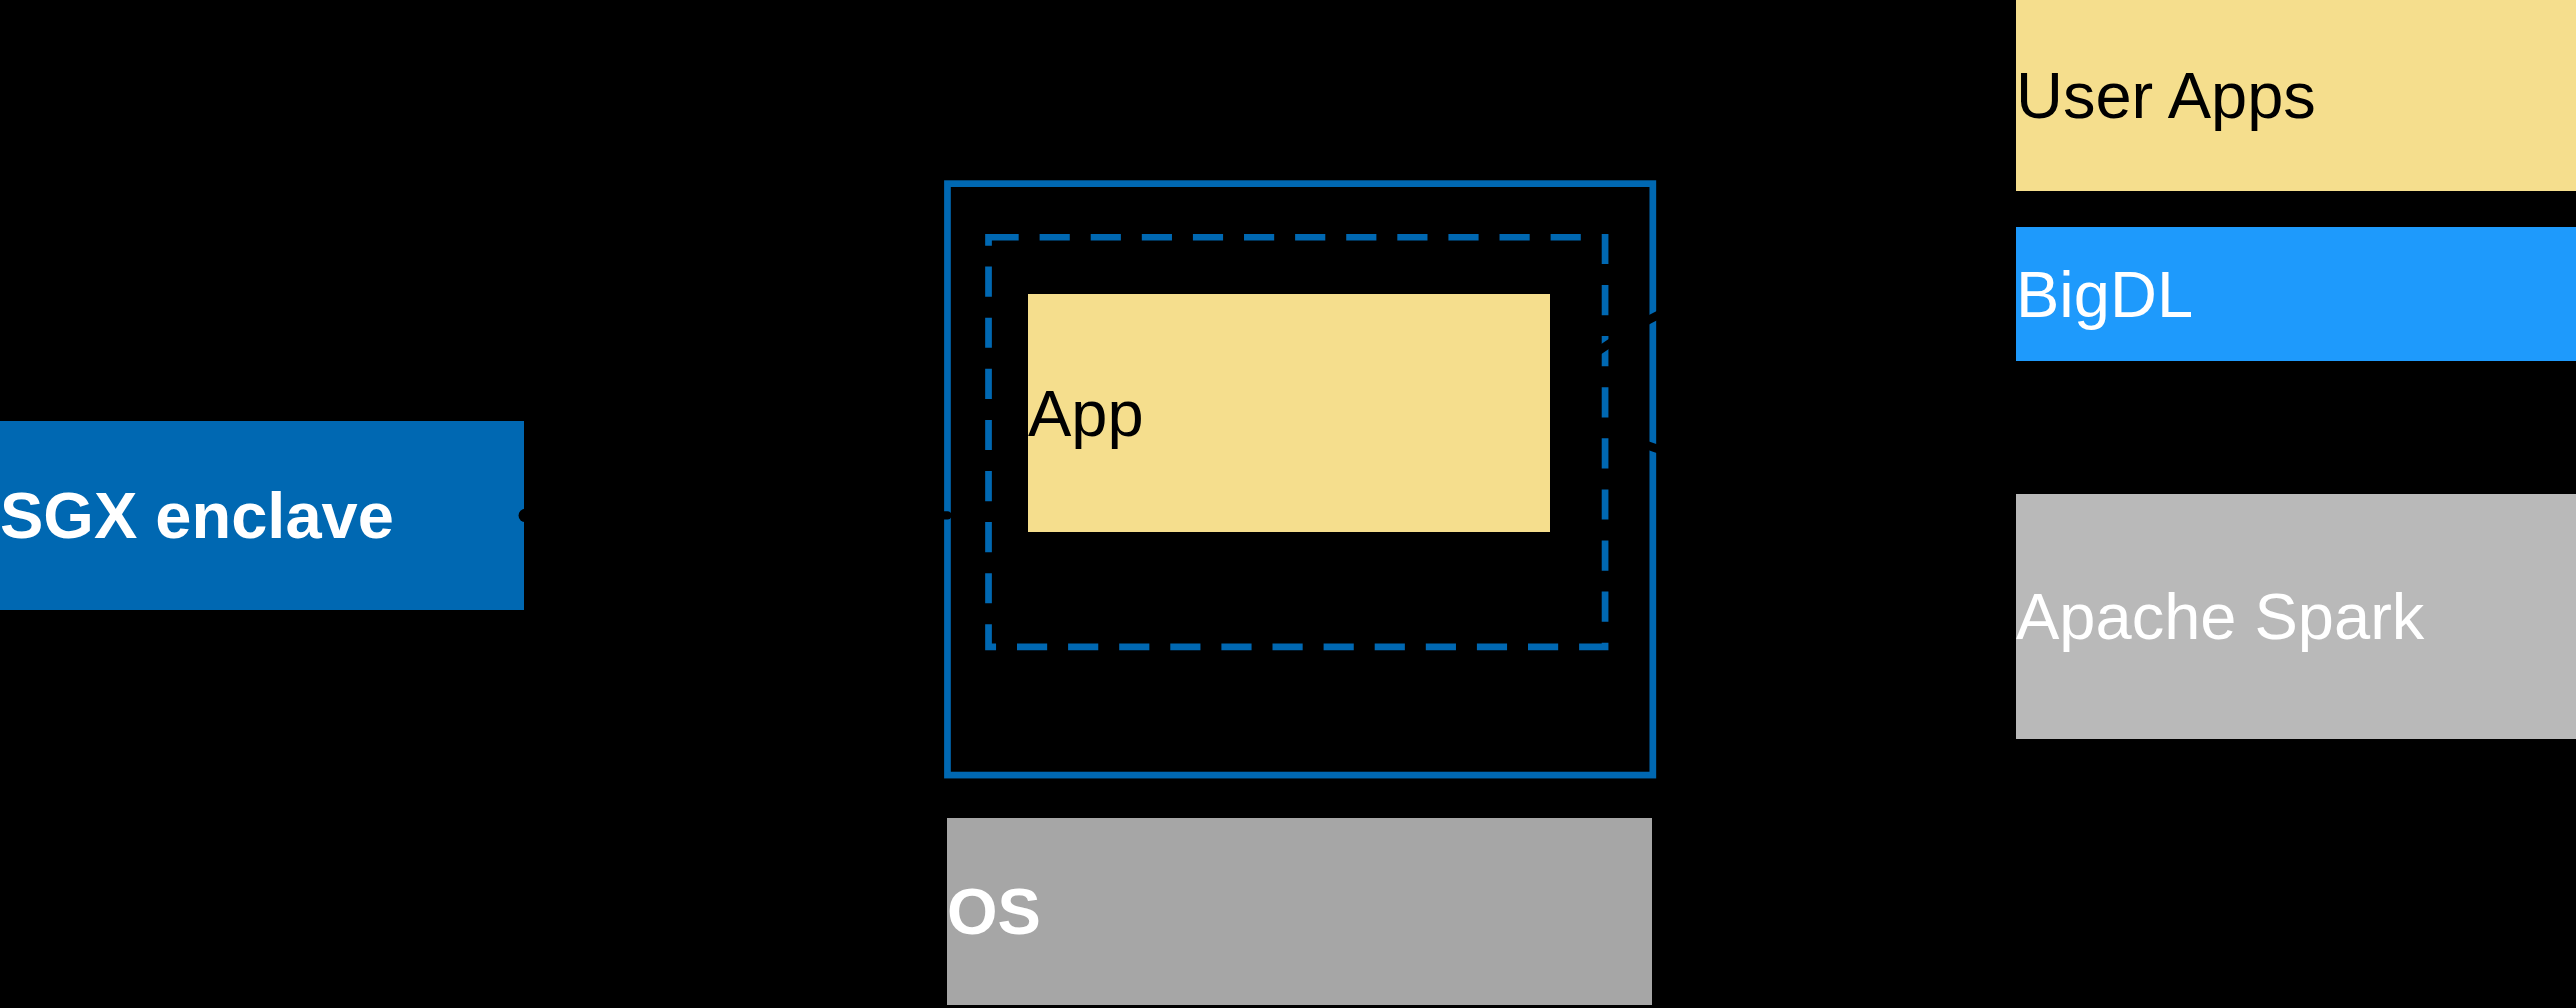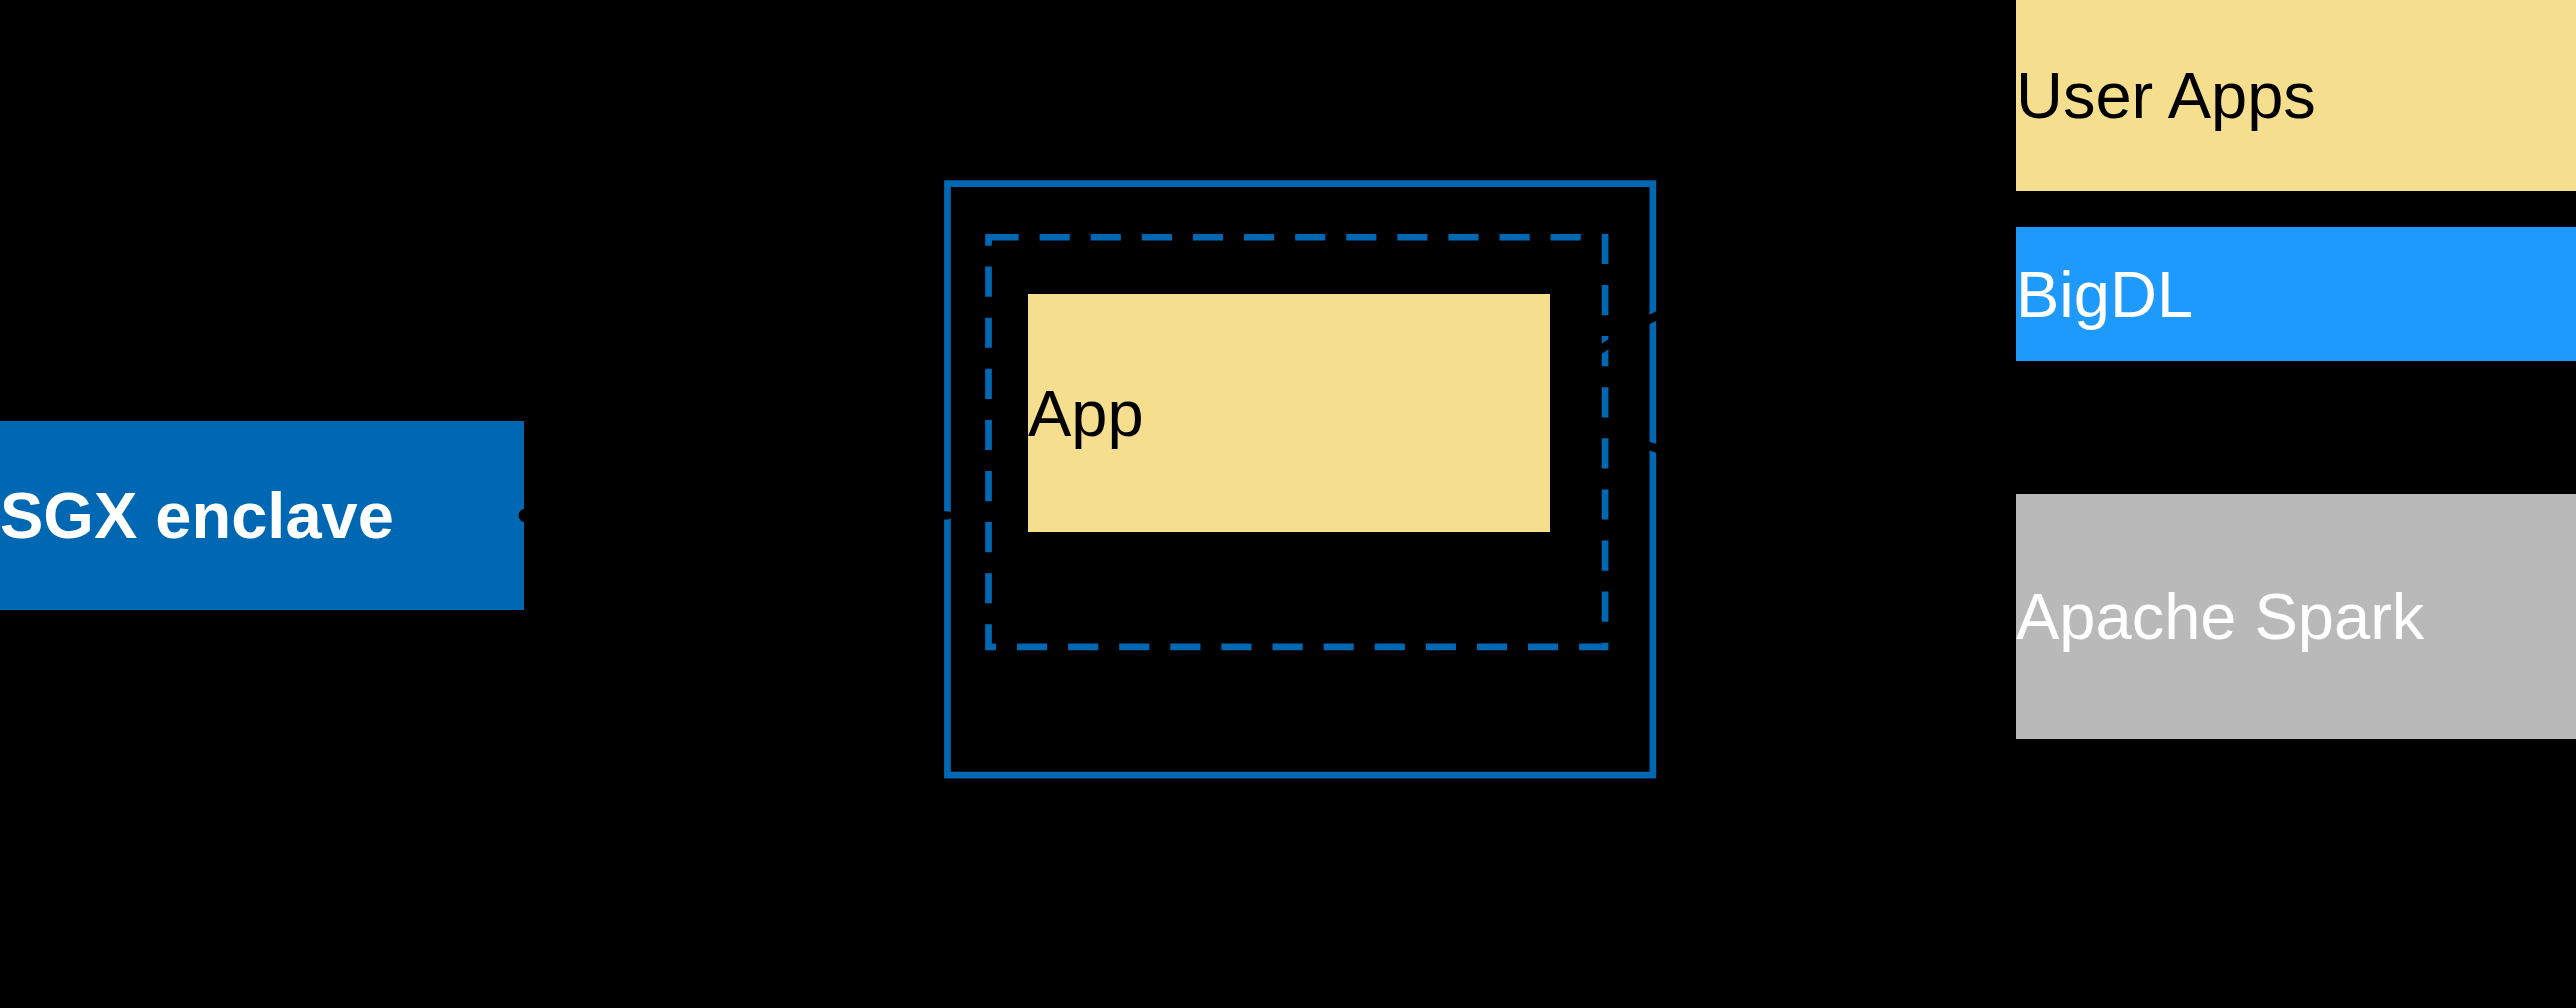--- a/index.html
+++ b/index.html
@@ -56,20 +56,23 @@
 
   <div class="box sgx">
     <span class="lbl">SGX enclave</span>
   </div>
 
   <div class="box app z-boxes" style="z-index:3">
     <span class="lbl">App</span>
   </div>
 
 
+  <div class="box os" style="z-index:3">
+    <span class="lbl">OS</span>
+  </div>
 
   <div class="box userapps" style="z-index:3">
     <span class="lbl">User Apps</span>
   </div>
 
   <div class="box bigdl" style="z-index:3">
     <span class="lbl">BigDL</span>
   </div>
 
   <div class="box spark" style="z-index:3">

